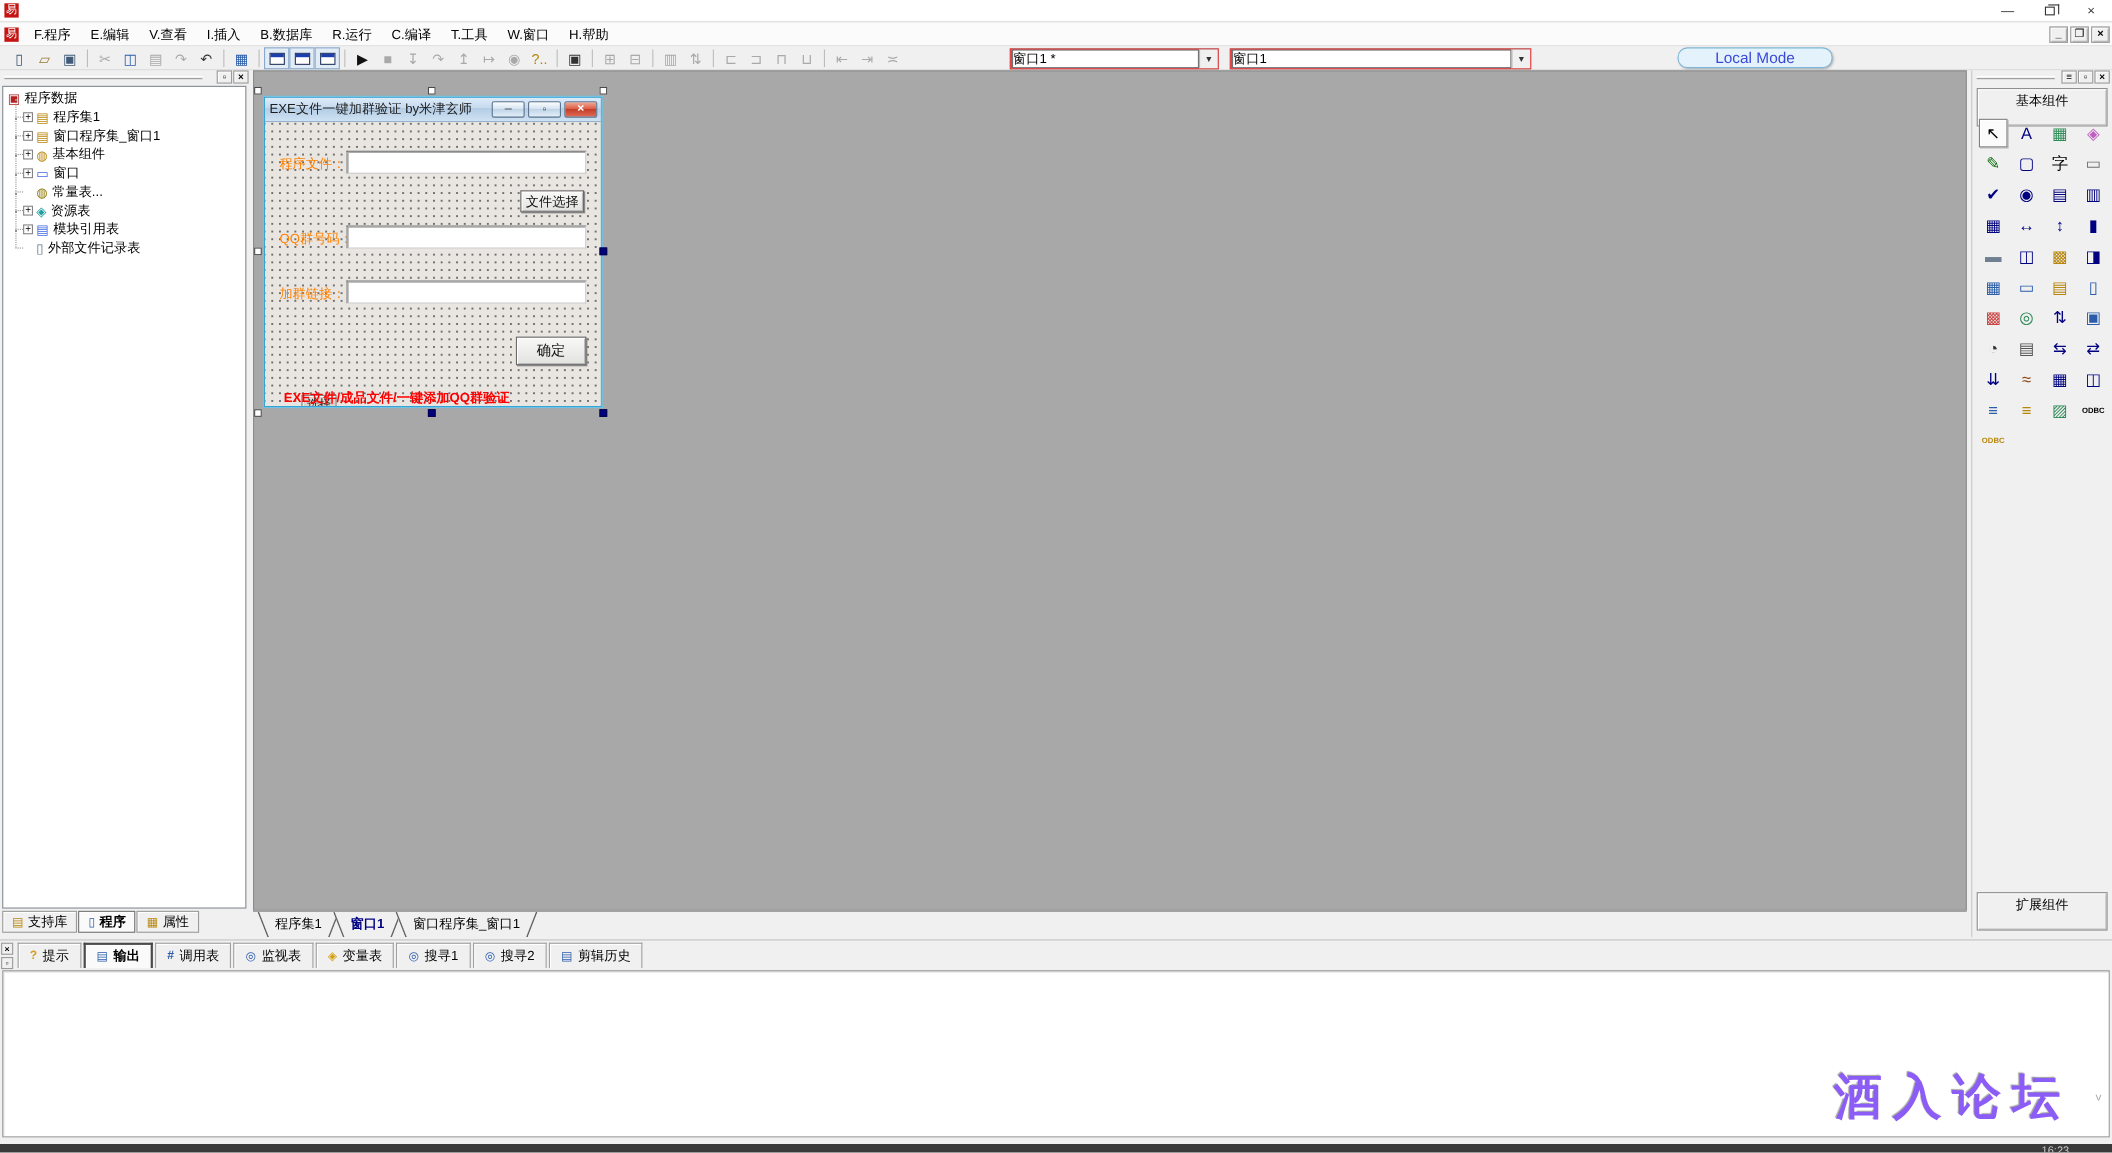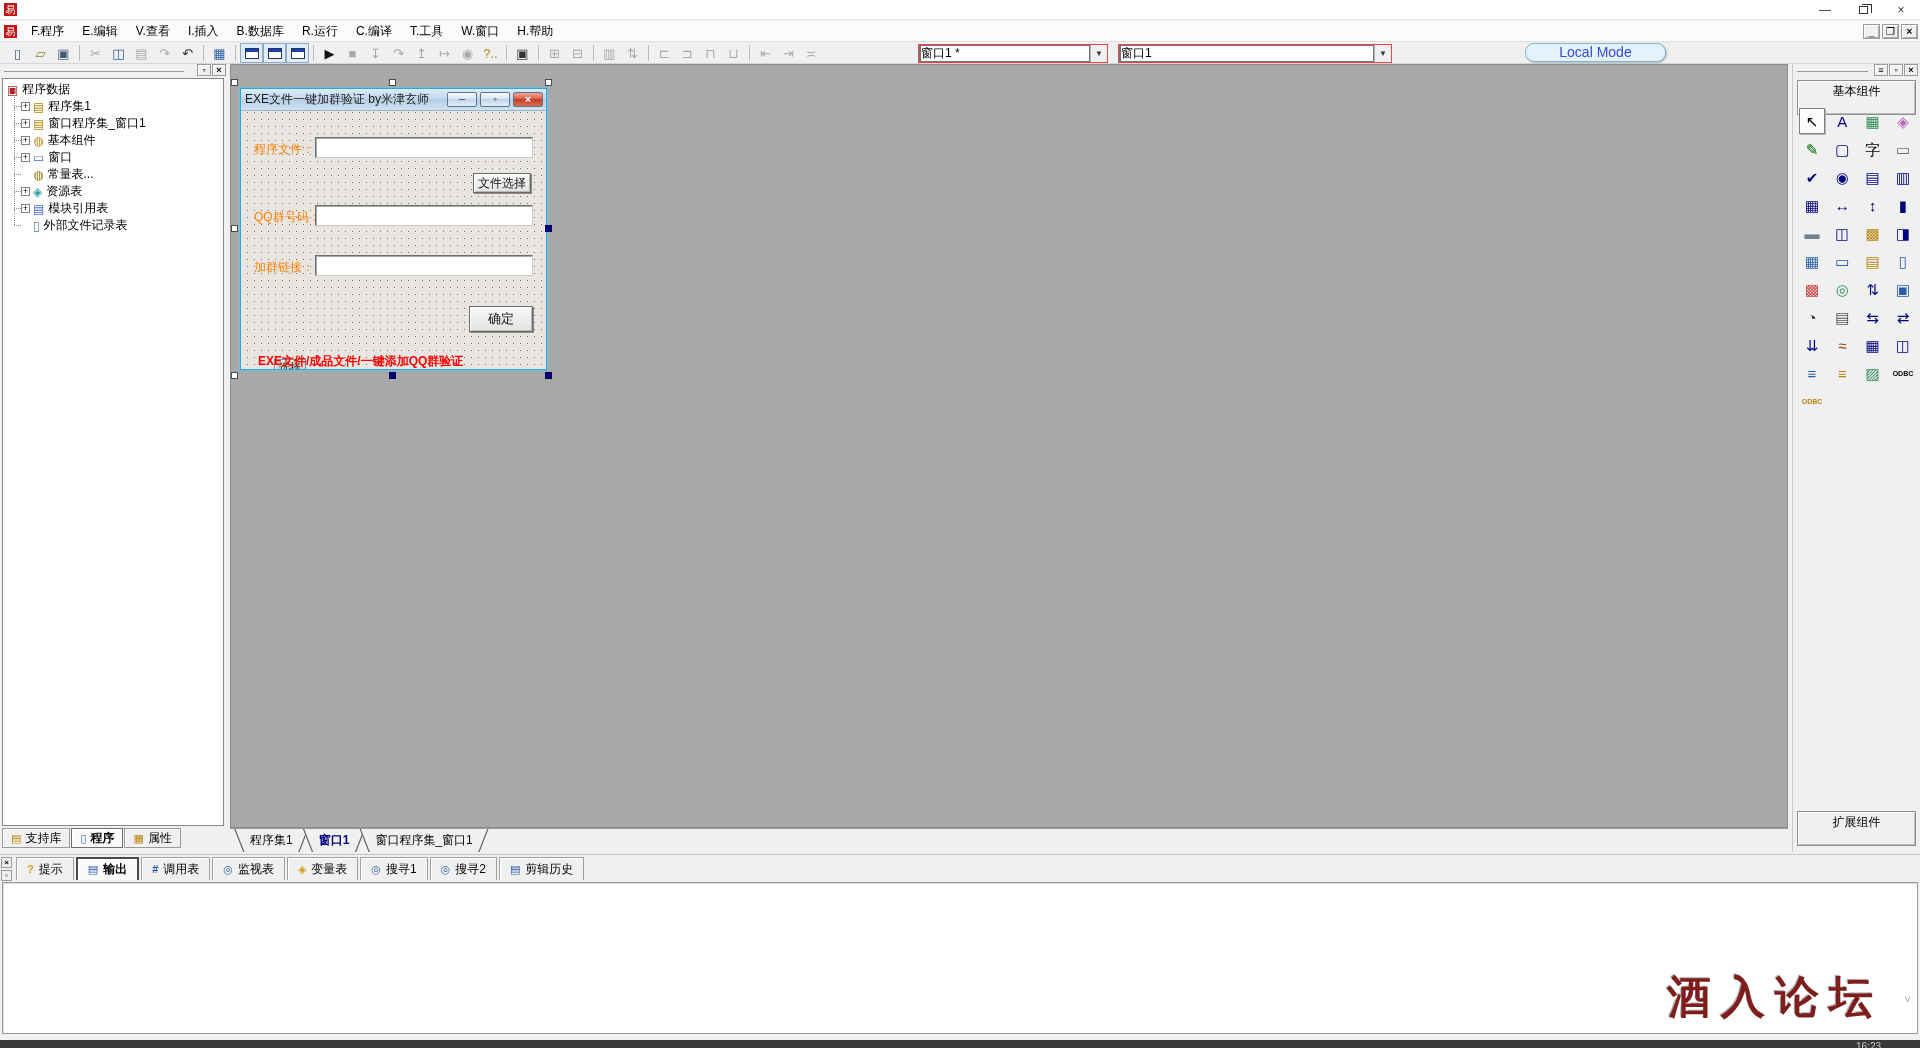--- a/index.html
+++ b/index.html
@@ -138,21 +138,21 @@
   .bp-mini { width:11px; height:11px; background:#f0f0f0; border:1px solid #9a9a9a; font-size:8px; font-weight:bold;
     display:flex; align-items:center; justify-content:center; line-height:1; }
   .output-tabs { position:absolute; left:16px; top:2px; height:24px; display:flex; gap:2px; }
   .otab { height:23px; padding:0 10px; display:flex; align-items:center; gap:5px; background:#f0f0f0;
     border:1px solid #a0a0a0; border-bottom:none; box-shadow:inset 1px 1px 0 #fff; font-size:12px; }
   .otab.active { border-color:#4a4a4a; background:#fafafa; border-width:2px 2px 0 2px; font-weight:bold; }
   .otab .g { font-size:11px; font-weight:bold; }
   .output-box { position:absolute; left:2px; right:2px; top:27px; bottom:4px; background:#fff;
     border:1px solid #9a9a9a; box-shadow:inset 1px 1px 0 #dcdcdc; }
   .watermark { position:absolute; right:34px; bottom:6px; font-size:44px; font-weight:bold; letter-spacing:10px;
-    color:#7f1d1d; text-shadow:2px 2px 1px #ffffff, -1px -1px 1px #9f9f9f; white-space:nowrap; }
+    color:#8b5cf6; text-shadow:2px 2px 1px #ffffff, -1px -1px 1px #9f9f9f; white-space:nowrap; }
   .scrollhint { position:absolute; right:6px; bottom:28px; color:#a6a6a6; font-size:11px; }
 
   
   .taskbar { position:absolute; left:0; right:0; bottom:0; height:8px; background:#3a3a3a; overflow:hidden; }
   .task-time { position:absolute; left:1856px; top:1px; color:#c9c9c9; font-size:10px; }
 
   .vsplit { position:absolute; top:64px; width:2px; height:788px; background:#f0f0f0; }
 </style>
 </head>
 <body>

